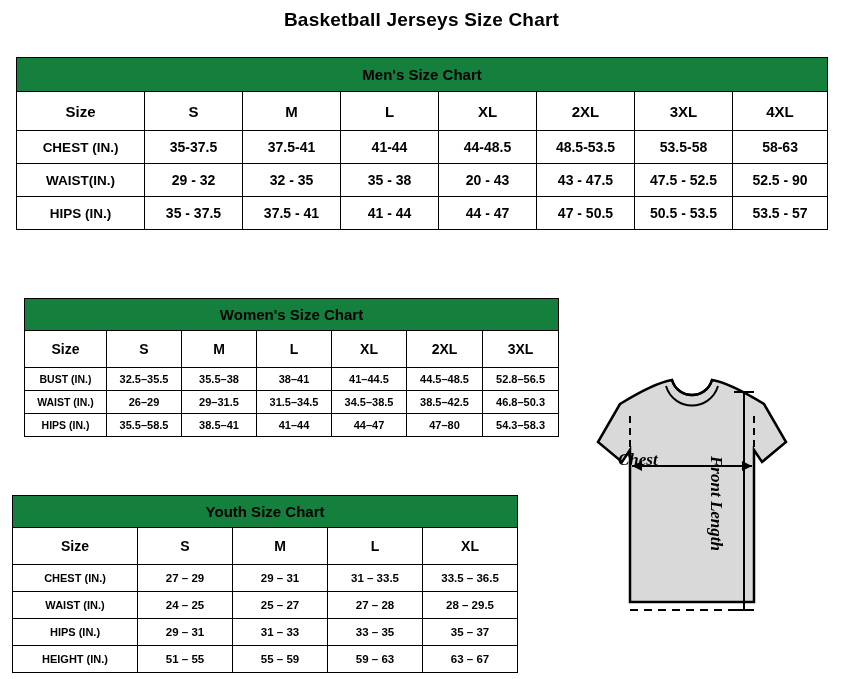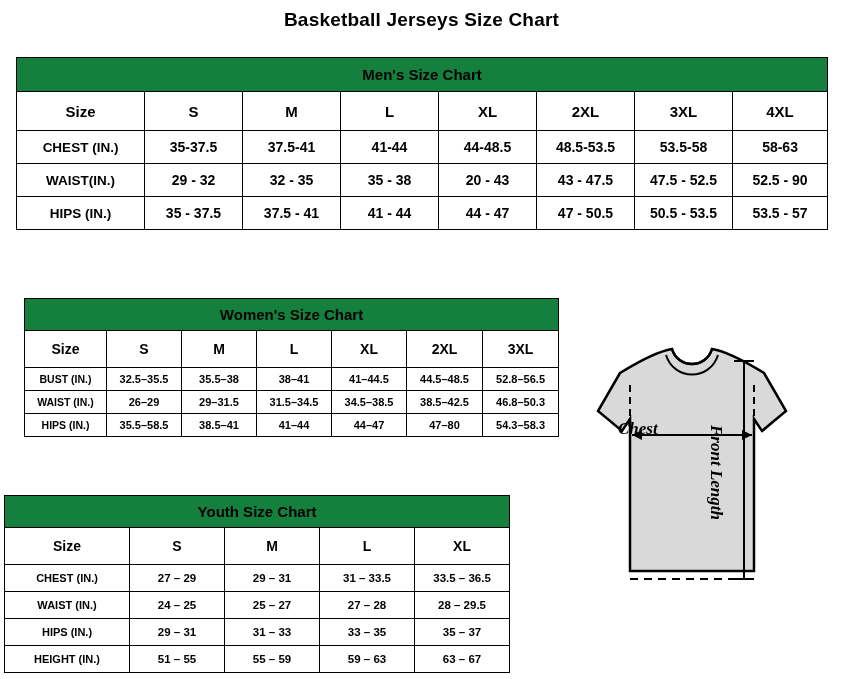--- a/index.html
+++ b/index.html
@@ -66,34 +66,34 @@
     width: 534px;
   }
   #womens-chart .chart-header td { font-size: 15px; padding: 7px 0; }
   #womens-chart .hdr-row td { font-size: 14px; height: 24px; }
   #womens-chart .body-row td { font-size: 11px; height: 20px; }
   #womens-chart .body-row td.rowlabel { font-size: 10.5px; }
 
   
   #youth-chart {
     position: absolute;
-    left: 4px;
+    left: 12px;
     top: 495px;
     width: 505px;
   }
   #youth-chart .chart-header td { font-size: 15px; padding: 7px 0; }
   #youth-chart .hdr-row td { font-size: 14px; height: 24px; }
   #youth-chart .body-row td { font-size: 11.5px; height: 24px; }
   #youth-chart .body-row td.rowlabel { font-size: 11px; }
 
   
   #jersey-diagram {
     position: absolute;
     left: 548px;
-    top: 339px;
+    top: 370px;
     width: 288px;
     height: 300px;
   }
   #jersey-diagram svg { display: block; }
   .diagram-label {
     position: absolute;
     font-weight: bold;
     font-style: italic;
     font-family: "Liberation Serif", serif;
   }

